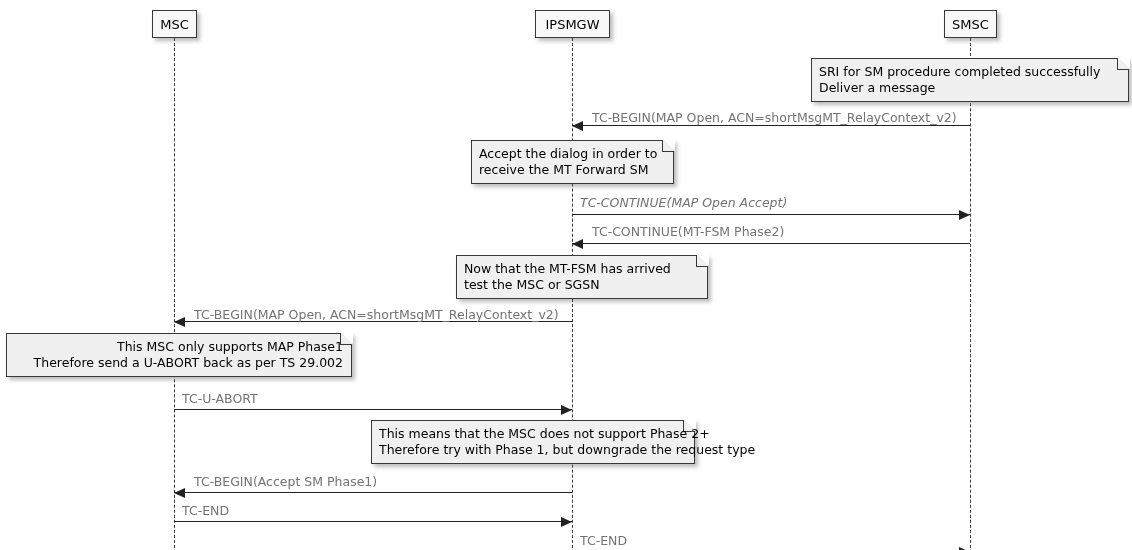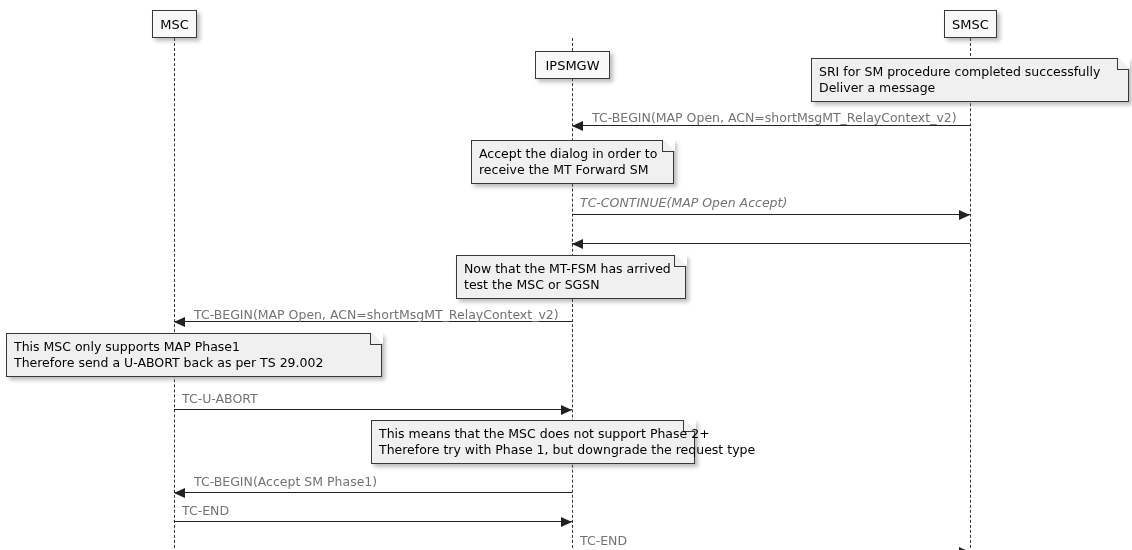--- a/index.html
+++ b/index.html
@@ -115,52 +115,53 @@
 </head>
 <body>
 
 <div id="diagram">
     <div class="lifeline" style="left: 174px; top: 30px; height: 520px;"></div>
     <div class="lifeline" style="left: 572px; top: 30px; height: 520px;"></div>
     <div class="lifeline" style="left: 970px; top: 30px; height: 520px;"></div>
     <div class="participant-box" style="left: 152px; top: 2px; width: 45px; height: 28px;">
       <span>MSC</span>
     </div>
-    <div class="participant-box" style="left: 535px; top: 2px; width: 75px; height: 28px; margin-top: 41px;">
+    <div class="participant-box" style="left: 535px; top: 2px; width: 75px; height: 28px;">
       <span>IPSMGW</span>
     </div>
     <div class="participant-box" style="left: 944px; top: 2px; width: 53px; height: 28px;">
       <span>SMSC</span>
     </div>
     <div class="msg-line" style="left: 572px; top: 117px; width: 398px;"></div>
     <div class="arrowhead left" style="top: 112.5px; left: 572px;"></div>
     <div class="msg-label" style="left: 592px; top: 103px;">TC-BEGIN(MAP Open, ACN=shortMsgMT_RelayContext_v2)</div>
     <div class="msg-line" style="left: 572px; top: 206px; width: 398px;"></div>
     <div class="arrowhead right" style="top: 201.5px; left: 959px;"></div>
     <div class="msg-label" style="left: 580px; top: 188px; font-style: italic;">TC-CONTINUE(MAP Open Accept)</div>
     <div class="msg-line" style="left: 572px; top: 235px; width: 398px;"></div>
     <div class="arrowhead left" style="top: 230.5px; left: 572px;"></div>
+    <div class="msg-label" style="left: 592px; top: 217px;">TC-CONTINUE(MT-FSM Phase2)</div>
     <div class="msg-line" style="left: 174px; top: 313px; width: 398px;"></div>
     <div class="arrowhead left" style="top: 308.5px; left: 174px;"></div>
     <div class="msg-label" style="left: 194px; top: 300px;">TC-BEGIN(MAP Open, ACN=shortMsgMT_RelayContext_v2)</div>
     <div class="msg-line" style="left: 174px; top: 401px; width: 398px;"></div>
     <div class="arrowhead right" style="top: 396.5px; left: 561px;"></div>
     <div class="msg-label" style="left: 182px; top: 384px;">TC-U-ABORT</div>
     <div class="msg-line" style="left: 174px; top: 484px; width: 398px;"></div>
     <div class="arrowhead left" style="top: 479.5px; left: 174px;"></div>
     <div class="msg-label" style="left: 194px; top: 467px;">TC-BEGIN(Accept SM Phase1)</div>
     <div class="msg-line" style="left: 174px; top: 513px; width: 398px;"></div>
     <div class="arrowhead right" style="top: 508.5px; left: 561px;"></div>
     <div class="msg-label" style="left: 182px; top: 496px;">TC-END</div>
     <div class="msg-line" style="left: 572px; top: 543px; width: 398px;"></div>
     <div class="arrowhead right" style="top: 538.5px; left: 959px;"></div>
     <div class="msg-label" style="left: 580px; top: 526px;">TC-END</div>
     <div class="note" style="left: 811px; top: 50px; width: 318px; min-height: 38px;"><div class="fold"></div><div class="note-inner">SRI for SM procedure completed successfully
 Deliver a message</div></div>
     <div class="note" style="left: 471px; top: 132px; width: 203px; min-height: 38px;"><div class="fold"></div><div class="note-inner">Accept the dialog in order to
 receive the MT Forward SM</div></div>
-    <div class="note" style="left: 456px; top: 247px; width: 230px; min-height: 38px;"><div class="fold"></div><div class="note-inner">Now that the MT-FSM has arrived
+    <div class="note" style="left: 456px; top: 247px; width: 252px; min-height: 38px;"><div class="fold"></div><div class="note-inner">Now that the MT-FSM has arrived
 test the MSC or SGSN</div></div>
-    <div class="note" style="left: 6px; top: 325px; width: 376px; min-height: 38px;"><div class="fold"></div><div class="note-inner">This MSC only supports MAP Phase1
+    <div class="note" style="left: 6px; top: 325px; width: 346px; min-height: 38px; text-align: right;"><div class="fold"></div><div class="note-inner">This MSC only supports MAP Phase1
 Therefore send a U-ABORT back as per TS 29.002</div></div>
     <div class="note" style="left: 371px; top: 412px; width: 324px; min-height: 38px;"><div class="fold"></div><div class="note-inner">This means that the MSC does not support Phase 2+
 Therefore try with Phase 1, but downgrade the request type</div></div>
   </div>
 
 </body></html>

